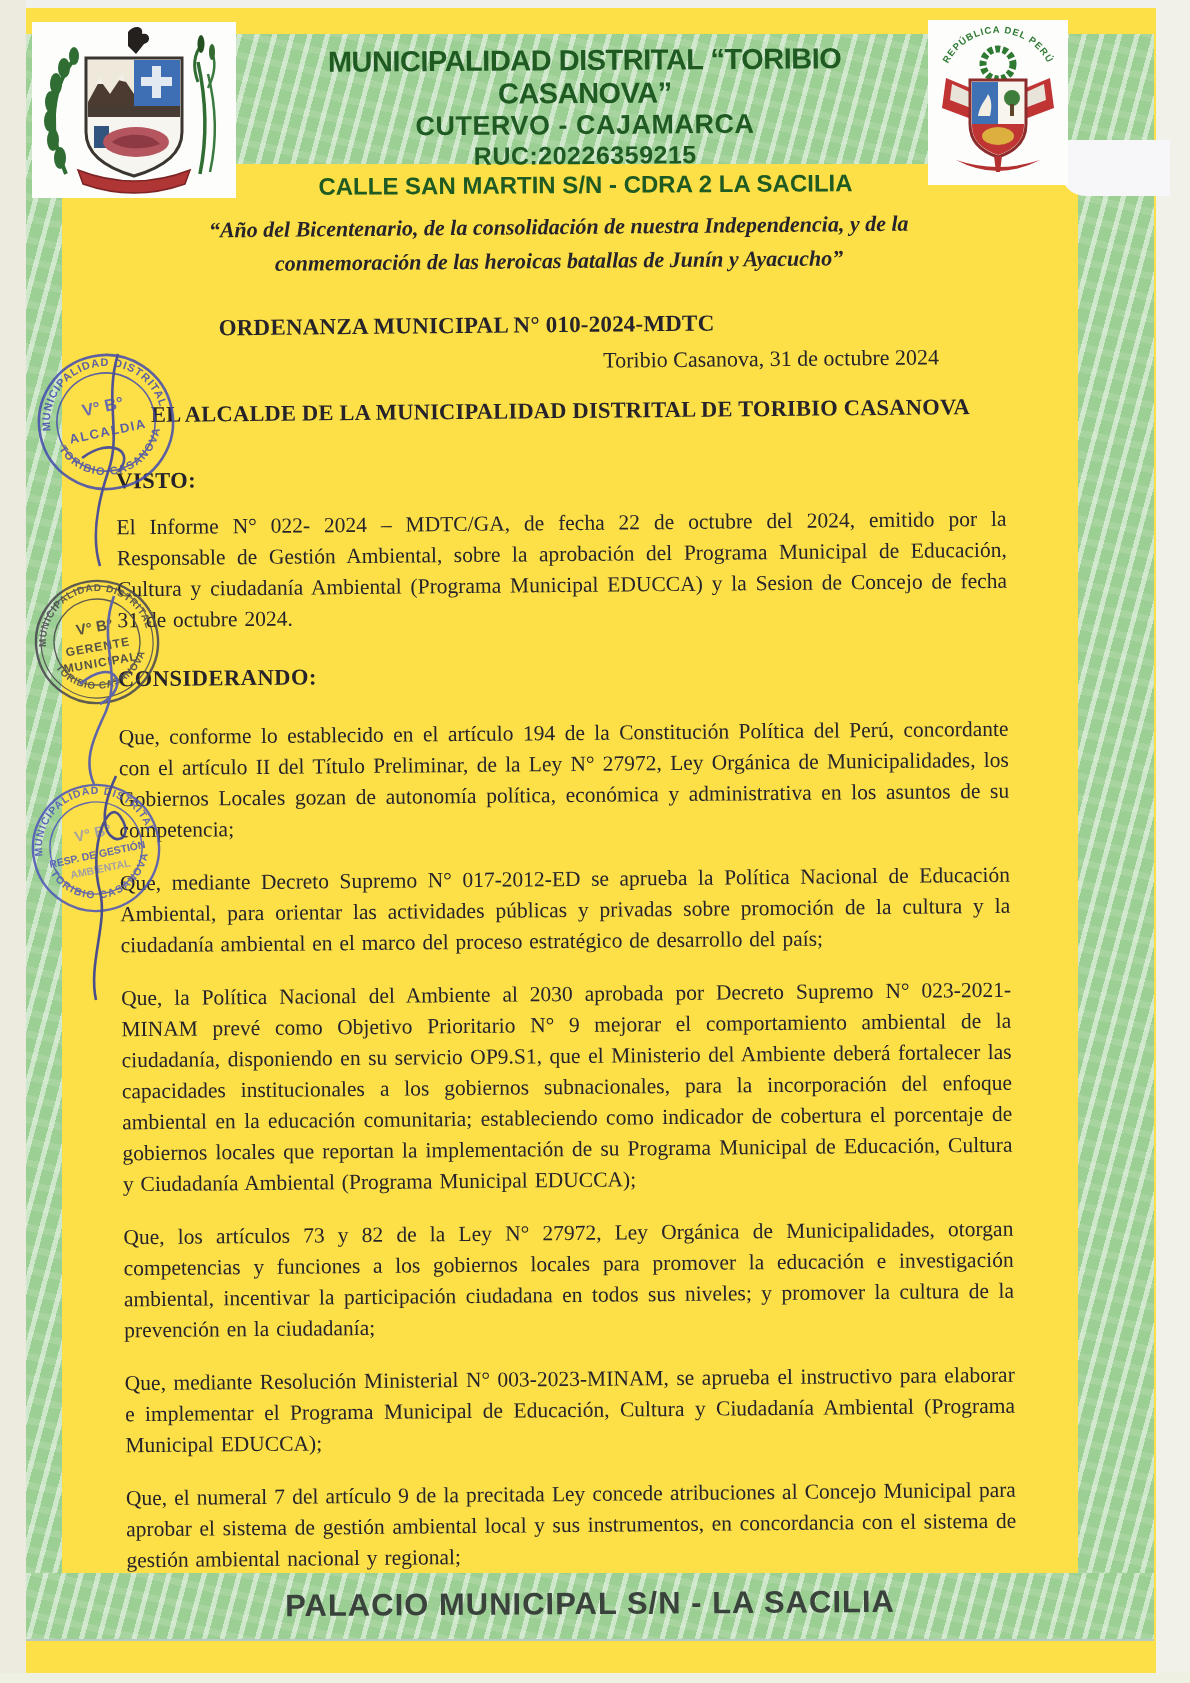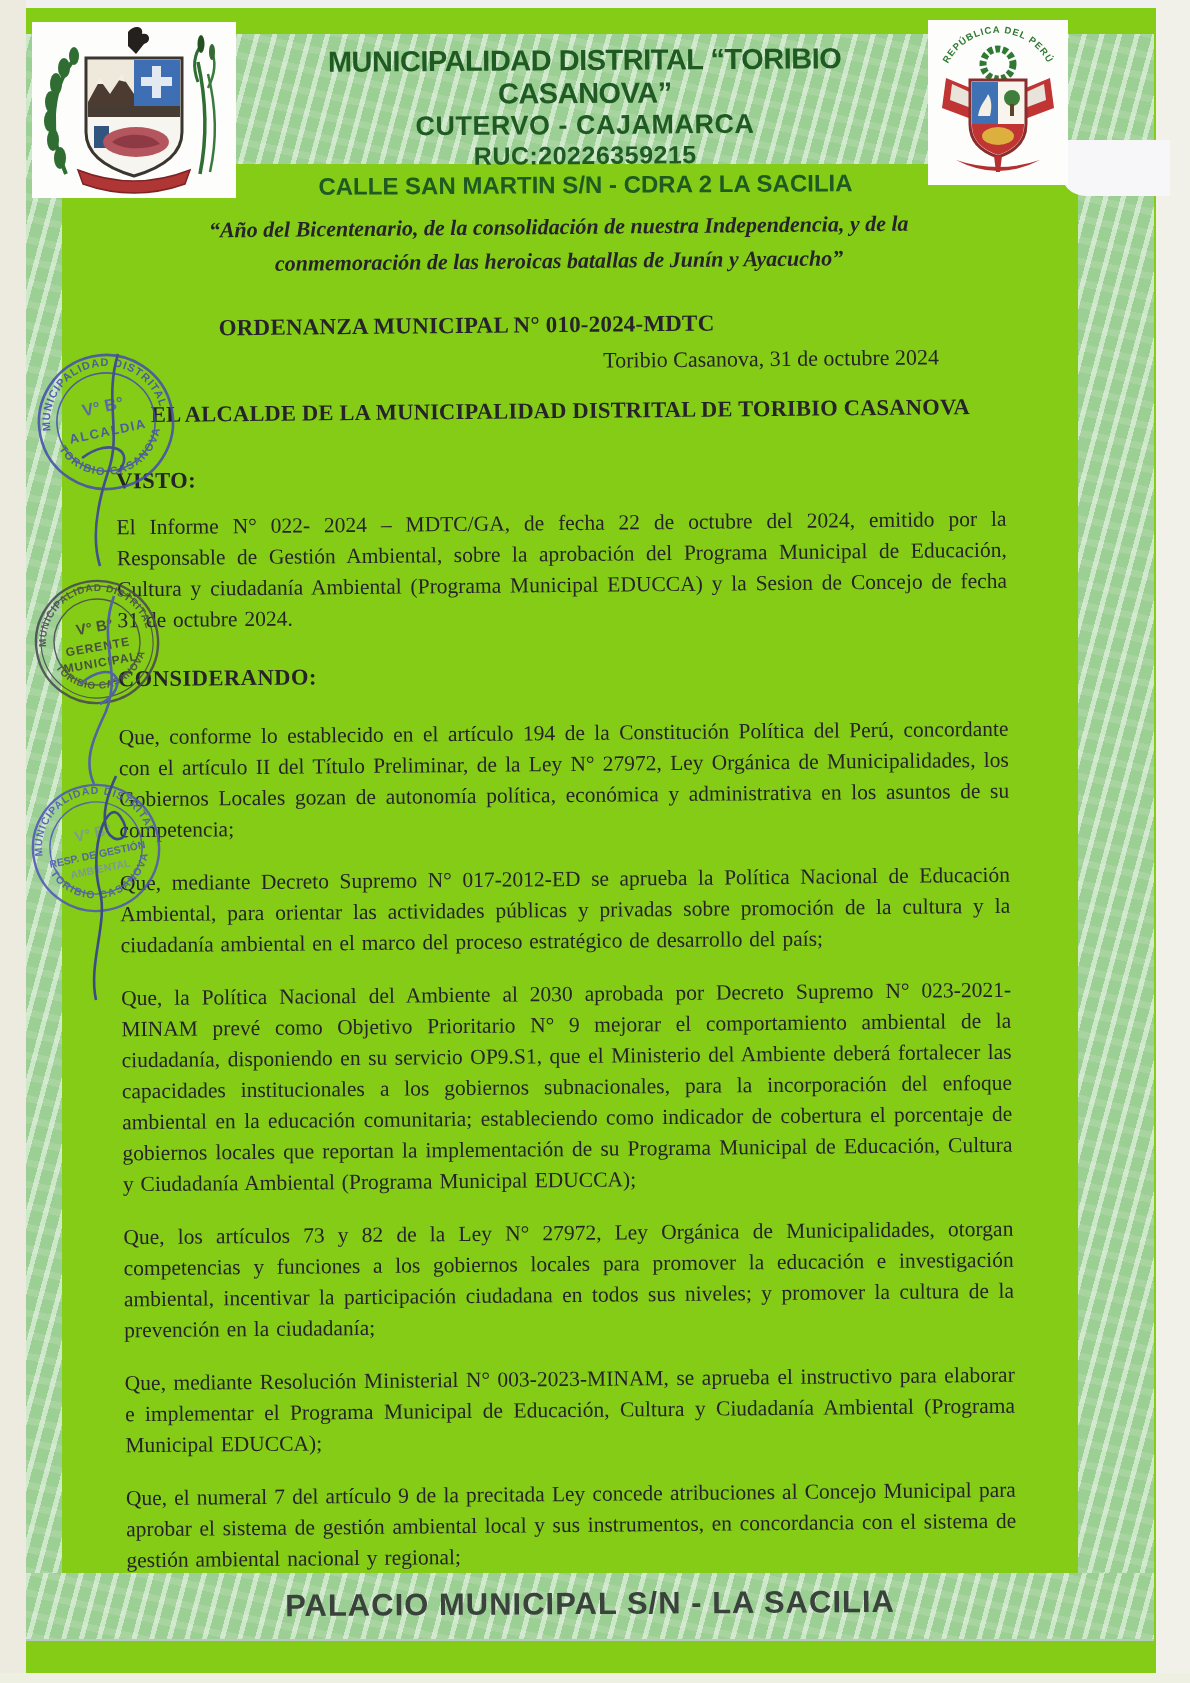--- a/index.html
+++ b/index.html
@@ -1,16 +1,16 @@
 <!DOCTYPE html>
 <html><head>
 <meta charset="utf-8">
 <style>
   html,body{margin:0;padding:0;background:#e9e8e2;}
-  .page{position:relative;width:1190px;height:1683px;background:#84cc16;overflow:hidden;
+  .page{position:relative;width:1190px;height:1683px;background:#fde047;overflow:hidden;
         font-family:"Liberation Serif","DejaVu Serif",serif;}
   
   .m-left{position:absolute;left:0;top:0;width:26px;height:100%;background:#edebdf;}
   .m-right{position:absolute;right:0;top:0;width:34px;height:100%;background:#f1f0e9;}
   .m-bottom{position:absolute;left:0;bottom:0;width:100%;height:10px;background:#eef0e2;}
   .m-top{position:absolute;left:0;top:0;width:100%;height:8px;background:#f0f0ee;}
   
   .green{background-color:#9ccf94;
     background-image:
       repeating-linear-gradient(105deg, rgba(255,255,255,.50) 0 5px, rgba(255,255,255,0) 5px 17px),

